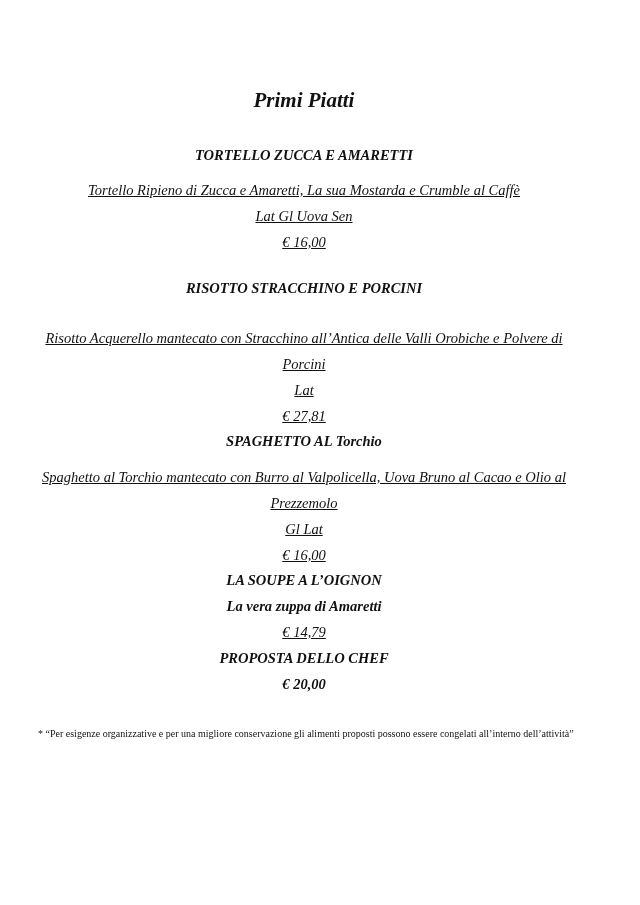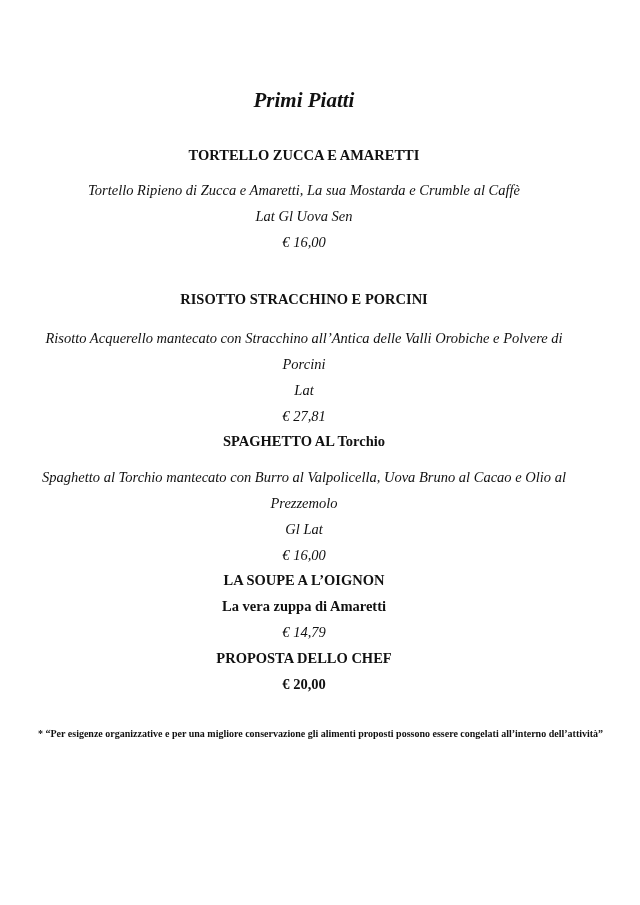--- a/index.html
+++ b/index.html
@@ -1,35 +1,35 @@
 <!DOCTYPE html>
 <html><head>
   <meta charset="utf-8">
   <style>
     html, body { margin: 0; padding: 0; background: #ffffff; }
     body { width: 640px; height: 905px; position: relative; overflow: hidden;
       font-family: "Liberation Serif", "DejaVu Serif", serif; color: #111; }
     .c { position: absolute; left: 0; width: 608px; text-align: center; white-space: nowrap; }
     .title { top: 88px; font-size: 21px; font-weight: bold; font-style: italic; }
-    .dish { font-size: 14.5px; font-weight: bold; }
-    .desc { font-size: 14.5px; font-style: italic; }
-    .note { position: absolute; left: 38px; width: 570px; font-size: 10px; font-weight: bold; line-height: 20px; }
+    .dish { font-size: 14.5px; font-weight: bold; font-style: italic; }
+    .desc { font-size: 14.5px; font-style: italic; text-decoration: underline; }
+    .note { position: absolute; left: 38px; width: 570px; font-size: 10px; font-weight: normal; line-height: 20px; }
   </style>
 </head>
 <body>
 
 <div>
   <div class="c title">Primi Piatti</div>
 
   <div class="c dish" style="top:147px">TORTELLO ZUCCA E AMARETTI</div>
   <div class="c desc" style="top:182px">Tortello Ripieno di Zucca e Amaretti, La sua Mostarda e Crumble al Caffè</div>
   <div class="c desc" style="top:208px">Lat Gl Uova Sen</div>
   <div class="c desc" style="top:234px">€ 16,00</div>
 
-  <div class="c dish" style="top:291px">RISOTTO STRACCHINO E PORCINI</div>
+  <div class="c dish" style="top:280px">RISOTTO STRACCHINO E PORCINI</div>
   <div class="c desc" style="top:330px">Risotto Acquerello mantecato con Stracchino all’Antica delle Valli Orobiche e Polvere di</div>
   <div class="c desc" style="top:356px">Porcini</div>
   <div class="c desc" style="top:382px">Lat</div>
   <div class="c desc" style="top:408px">€ 27,81</div>
 
   <div class="c dish" style="top:433px">SPAGHETTO AL Torchio</div>
   <div class="c desc" style="top:469px">Spaghetto al Torchio mantecato con Burro al Valpolicella, Uova Bruno al Cacao e Olio al</div>
   <div class="c desc" style="top:495px">Prezzemolo</div>
   <div class="c desc" style="top:521px">Gl Lat</div>
   <div class="c desc" style="top:547px">€ 16,00</div>

